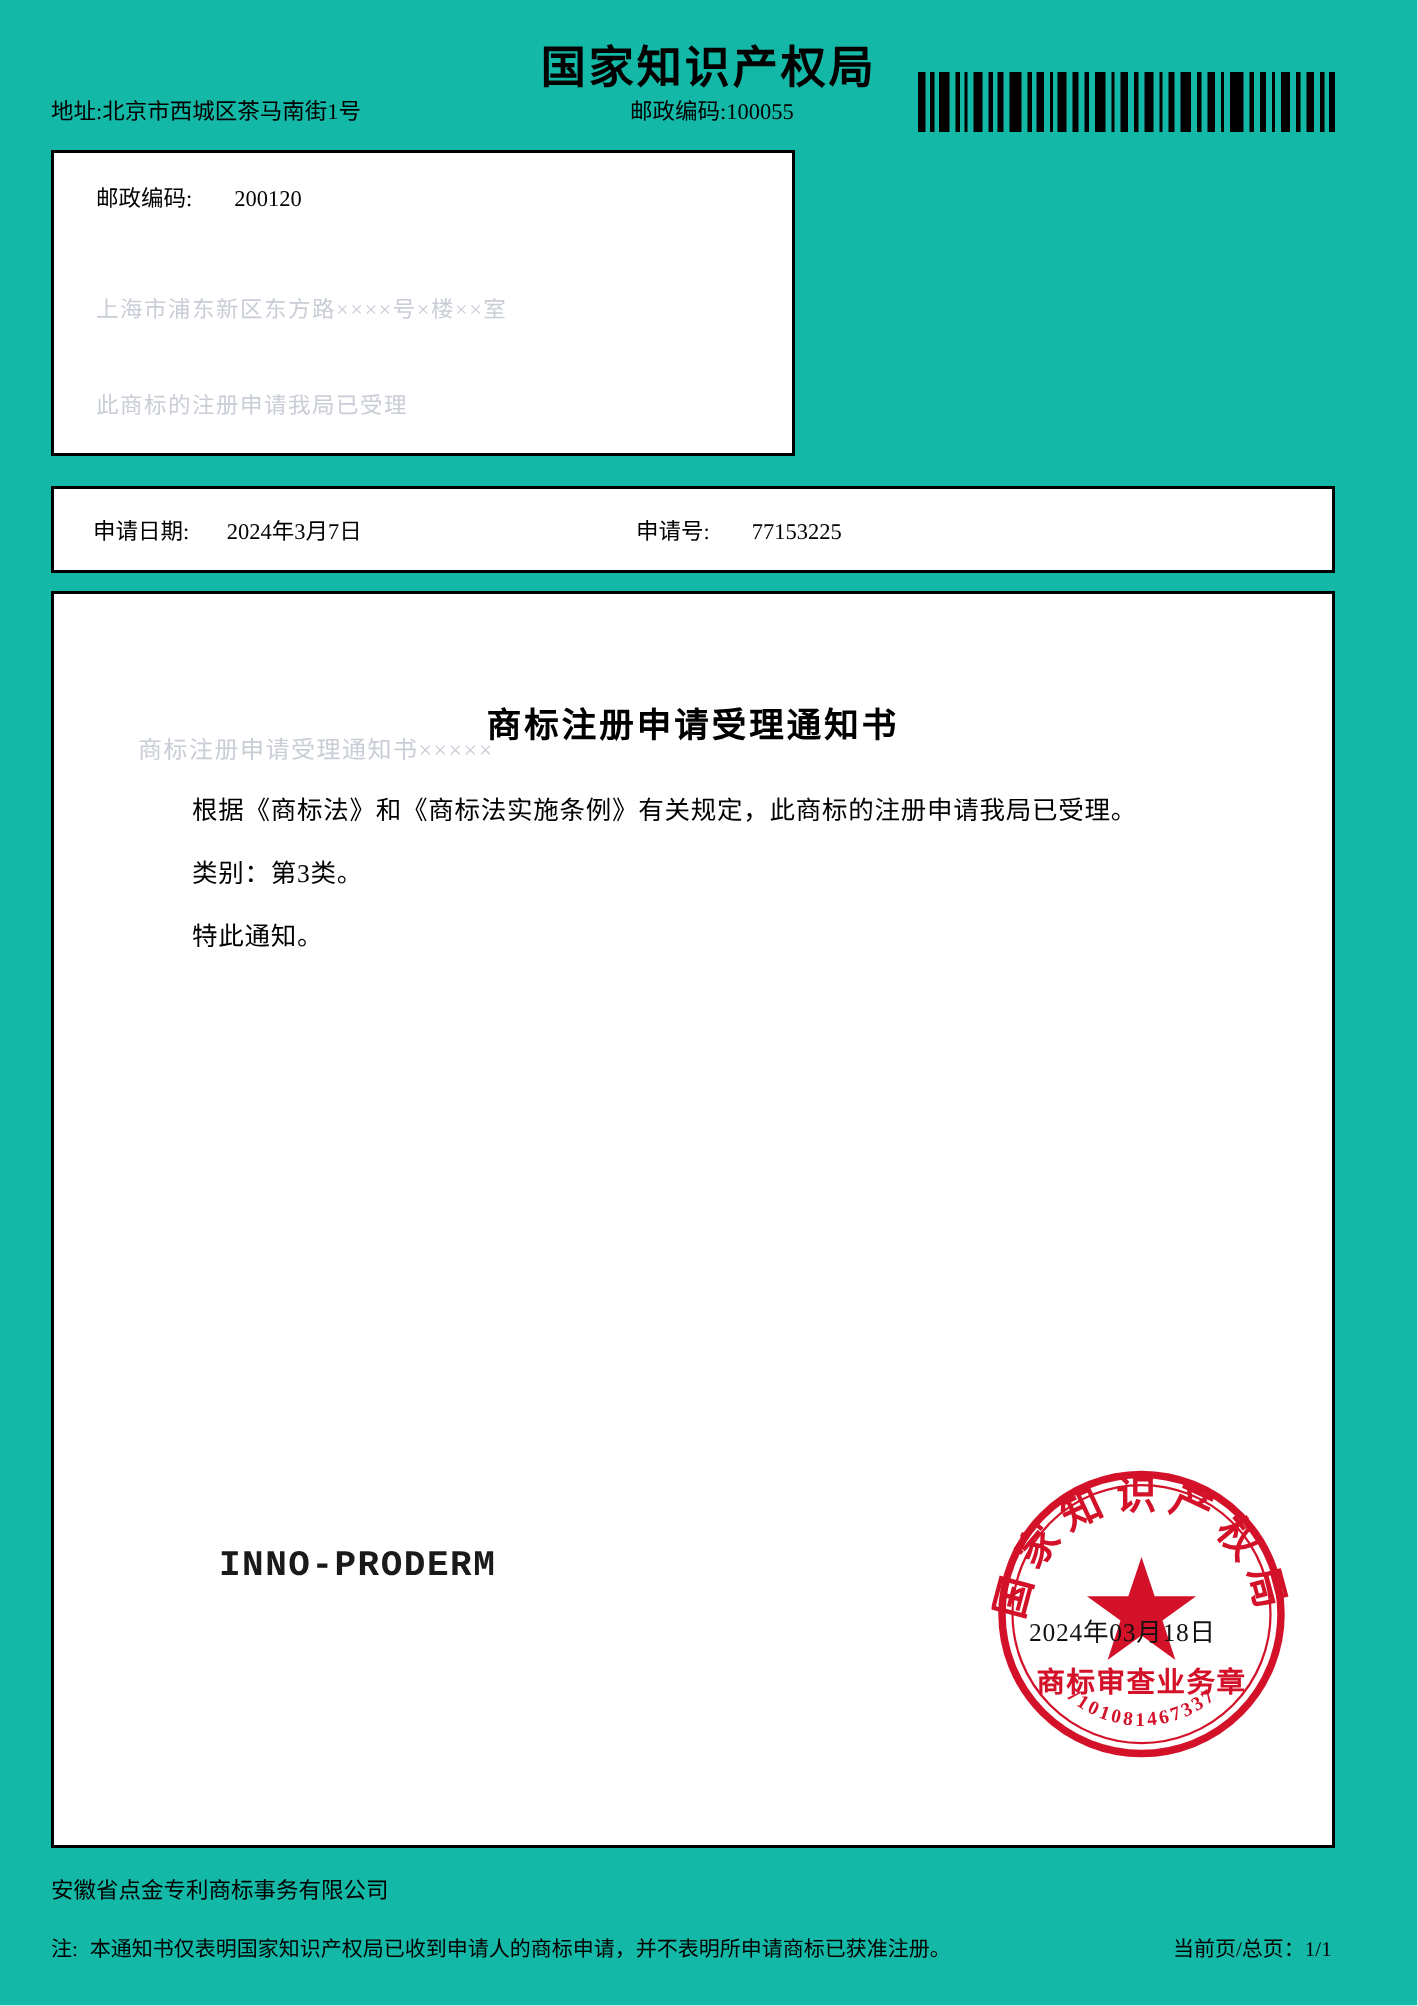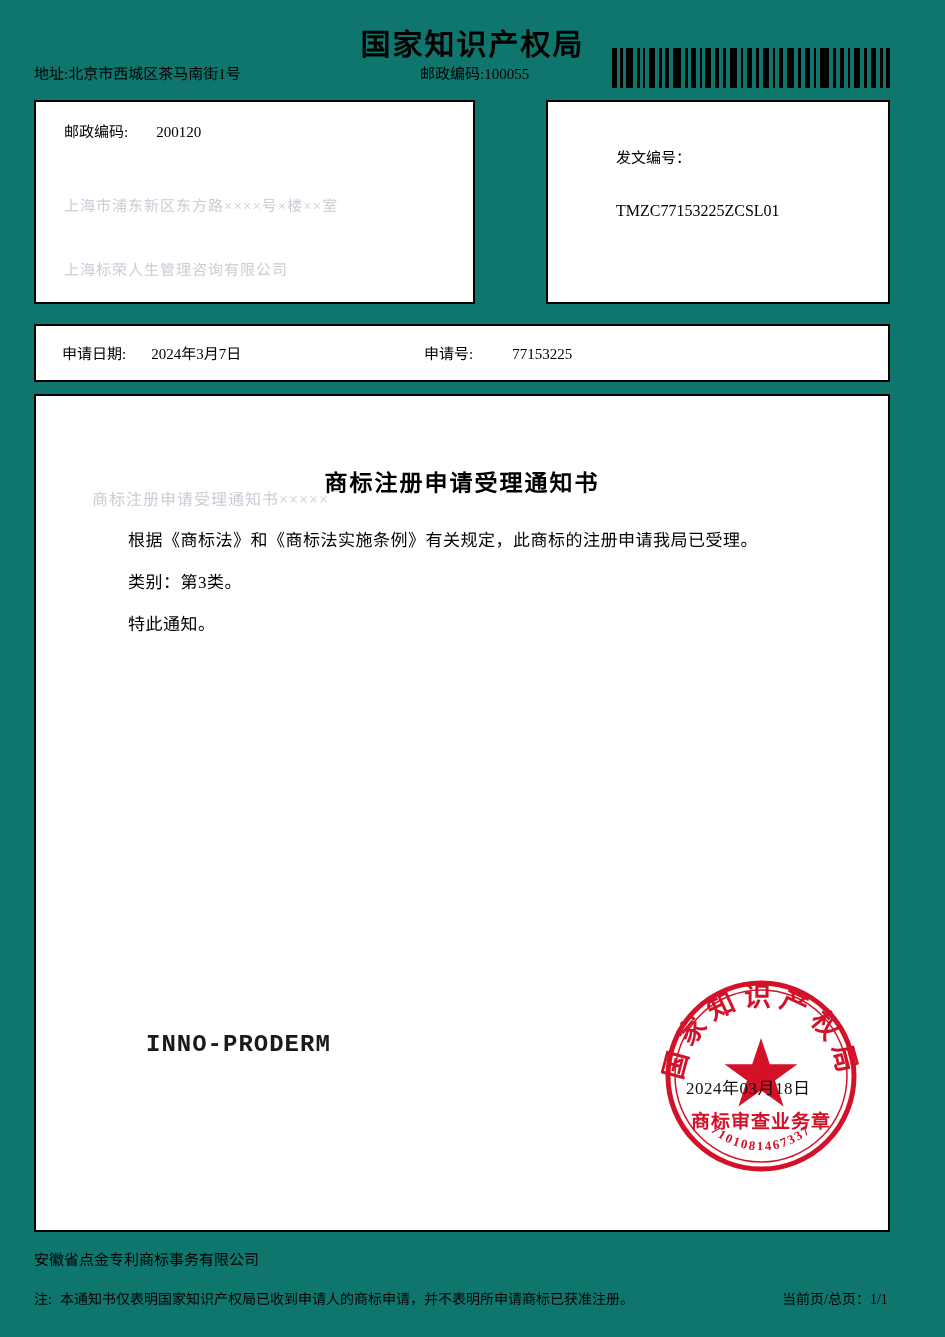--- a/index.html
+++ b/index.html
@@ -8,21 +8,21 @@
     background: #ffffff;
   }
   body {
     font-family: "Liberation Serif", "DejaVu Serif", serif;
     color: #000;
   }
   .page {
     position: relative;
     width: 945px;
     height: 1337px;
-    background: #0f766e;
+    background: #14b8a6;
     overflow: hidden;
     box-sizing: border-box;
   }
 
   
   .doc-title {
     position: absolute;
     top: 20px;
     left: 0;
     width: 945px;
@@ -56,21 +56,21 @@
   
   .box {
     position: absolute;
     border: 2px solid #000;
     box-sizing: border-box;
     background: #fff;
   }
   .box-left {
     top: 100px;
     left: 34px;
-    width: 441px;
+    width: 496px;
     height: 204px;
   }
   .box-right {
     top: 100px;
     left: 546px;
     width: 344px;
     height: 204px;
   }
   .box-meta {
     top: 324px;
@@ -124,21 +124,21 @@
     left: 26px;
     font-size: 15px;
   }
   .meta-date .val { margin-left: 25px; }
   .meta-appno {
     position: absolute;
     top: 16px;
     left: 388px;
     font-size: 15px;
   }
-  .meta-appno .val { margin-left: 39px; }
+  .meta-appno .val { margin-left: 28px; }
 
   
   .body-title {
     position: absolute;
     top: 32px;
     left: 0;
     width: 852px;
     text-align: center;
     font-size: 23px;
     font-weight: bold;
@@ -260,27 +260,23 @@
     <rect x="259" y="0" width="5" height="40" fill="#000"></rect>
     <rect x="268" y="0" width="3" height="40" fill="#000"></rect>
     <rect x="274" y="0" width="4" height="40" fill="#000"></rect>
   </svg>
 
   <div class="box box-left">
     <div class="mail-code">
       <span>邮政编码:</span><span class="val">200120</span>
     </div>
     <div class="redacted r1">上海市浦东新区东方路××××号×楼××室</div>
-    <div class="redacted r2">上海标荣人生管理咨询有限公司</div>
+    <div class="redacted r2">此商标的注册申请我局已受理</div>
   </div>
 
-  <div class="box box-right">
-    <div class="issue-label">发文编号：</div>
-    <div class="issue-no">TMZC77153225ZCSL01</div>
-  </div>
 
   <div class="box box-meta">
     <div class="meta-date">
       <span>申请日期:</span><span class="val">2024年3月7日</span>
     </div>
     <div class="meta-appno">
       <span>申请号:</span><span class="val">77153225</span>
     </div>
   </div>
 

